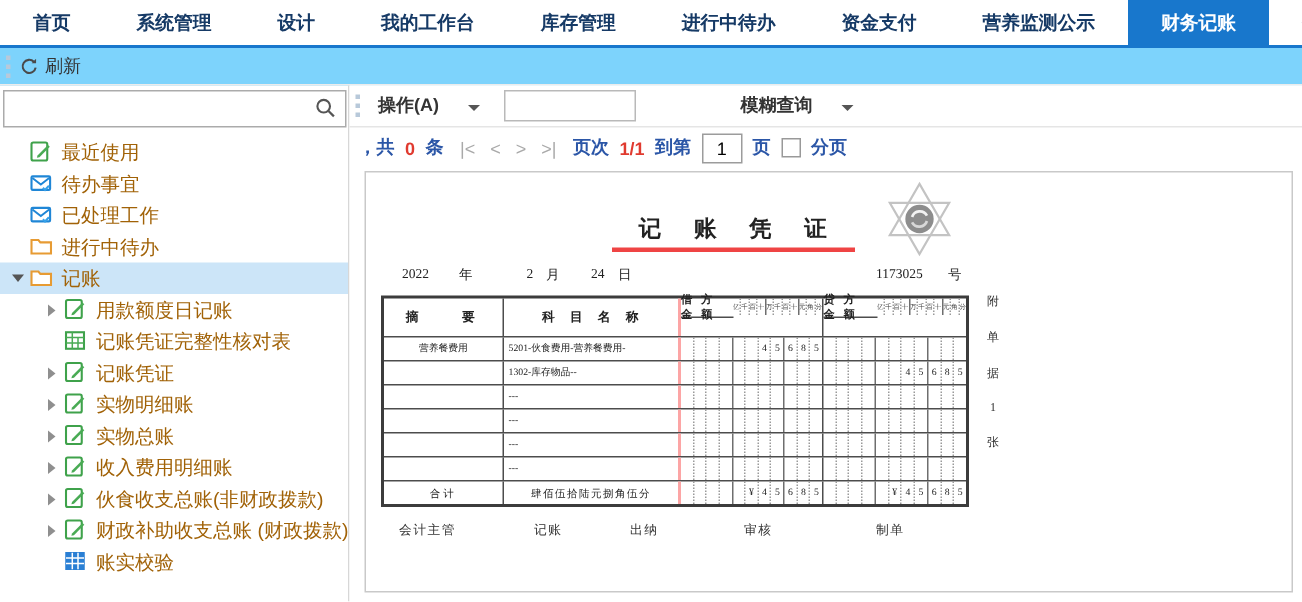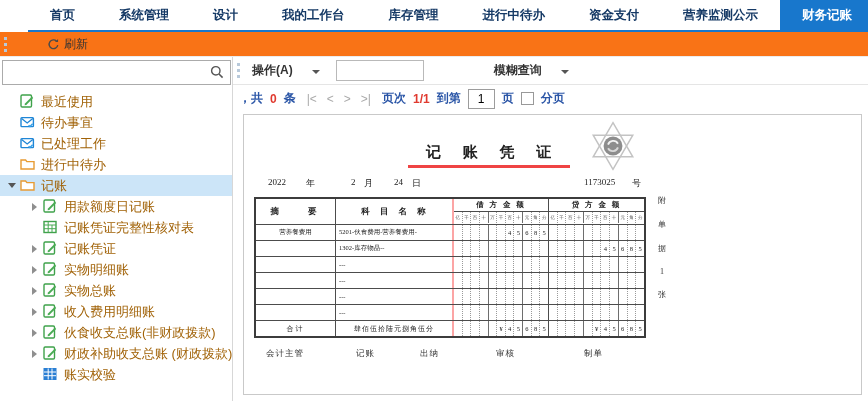--- a/index.html
+++ b/index.html
@@ -1,24 +1,24 @@
 <!DOCTYPE html>
 <html><head>
 <meta charset="utf-8">
 <style>
   * { margin:0; padding:0; box-sizing:border-box; }
   html,body { width:868px; height:401px; overflow:hidden; background:#fff;
     font-family:"Liberation Sans", sans-serif; }
   
-  .navbar { height:32px; display:flex; align-items:stretch; border-bottom:2px solid #1877cc; background:#fff;margin-left:28px; }
+  .navbar { height:32px; display:flex; align-items:stretch; border-bottom:2px solid #1877cc; background:#fff; }
   .navtab { display:flex; align-items:center; padding:0 22px; font-size:12.5px; font-weight:700;
     color:#163a66; cursor:pointer; white-space:nowrap; }
   .navtab.active { background:#1877cc; color:#fff; }
   
-  .refreshbar { height:25px; display:flex; align-items:center; border-bottom:1px solid #ececec; background:#f97316;gap:34px; }
+  .refreshbar { height:25px; display:flex; align-items:center; border-bottom:1px solid #ececec; background:#7dd3fc; }
   .grip { width:4px; height:15px; border-left:3px dotted #b8c9da; margin:0 5px 0 4px; }
   .refresh-btn { display:flex; align-items:center; gap:4px; font-size:12px; color:#333; cursor:pointer; background:none; border:none; }
   
   .content { display:flex; height:344px; }
   .sidebar { width:233px; border-right:1px solid #d7d7d7; display:flex; flex-direction:column; }
   .searchrow { position:relative; padding:3px 2px 4px 2px; }
   .search-input { width:229px; height:25px; border:1px solid #ababab; padding:0 24px 0 6px; font-size:12px; outline:none; }
   .search-icon { position:absolute; right:8px; top:8px; }
   .tree { flex:1; overflow:hidden; padding-top:2px; }
   .titem { display:flex; align-items:center; height:21px; cursor:pointer; font-size:13px; color:#a16207; }
@@ -61,21 +61,21 @@
   .c-amt:last-child { border-right:none; }
   .vrow.data { height:16px; }
   .vrow.vtotal { height:16px; }
   .dgrid { display:flex; height:100%; }
   .dcell { flex:1; display:flex; align-items:center; justify-content:center; font-size:6.5px; color:#1c1c1c;
     border-left:1px dotted #9a9a9a; overflow:hidden; }
   .dcell:first-child { border-left:none; }
   .dcell.sep { border-left:1px solid #6e6e6e; }
   .vhead { height:25px; }
   .vhead .hlabel { display:flex; align-items:center; justify-content:center; font-size:8.5px; font-weight:700; letter-spacing:4px; }
-  .hcol { display:flex; flex-direction:column; }
+  .hcol { display:flex; flex-direction:row; }
   .hcol .hlabel { height:13px; border-bottom:1px solid #4c4c4c; letter-spacing:2px; font-size:7.5px; }
   .hcol .units { height:11px; }
   .units .dcell { font-size:4.5px; color:#444; }
   .vtotal .c-sum { font-size:7px; letter-spacing:2px; }
   .vtotal .c-subj { justify-content:center; padding-left:0; font-size:7px; letter-spacing:1px; }
   .attach { position:absolute; left:404px; top:64px; display:flex; flex-direction:column; gap:13px;
     font-size:8px; color:#333; align-items:center; }
   .vlogo { position:absolute; left:332px; top:-12px; }
   .sigs { position:relative; height:14px; width:400px; margin-top:10px; font-size:8.5px; color:#333; letter-spacing:1px; }
   .sigs span { position:absolute; top:0; }

